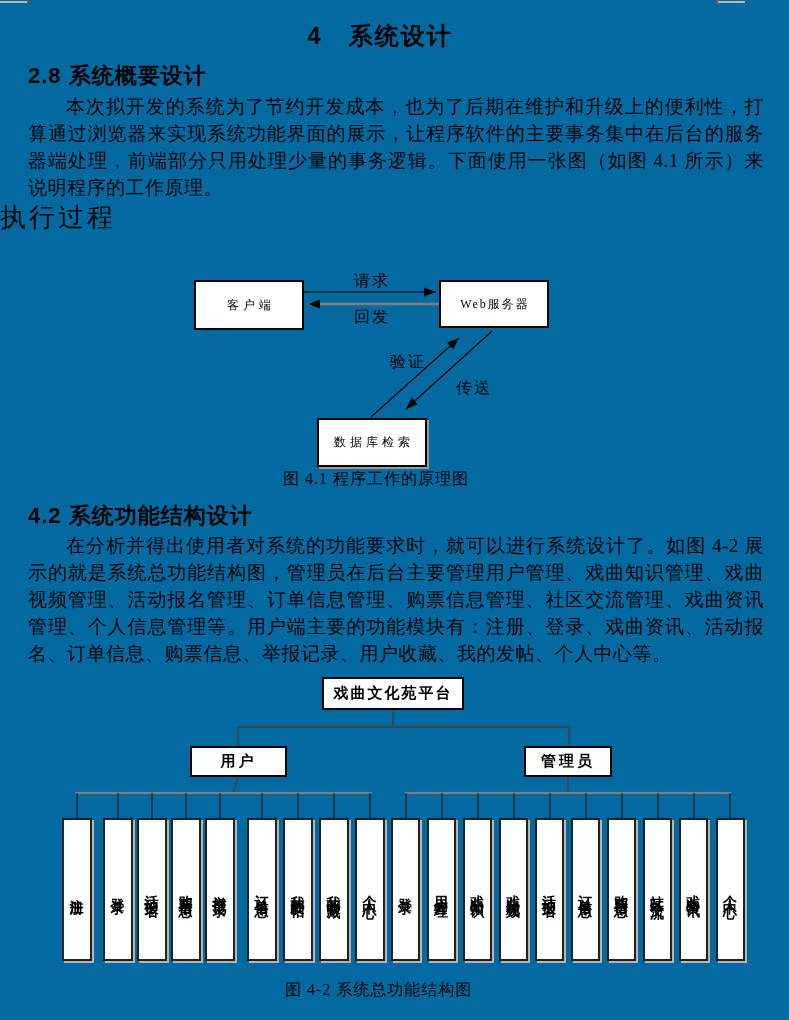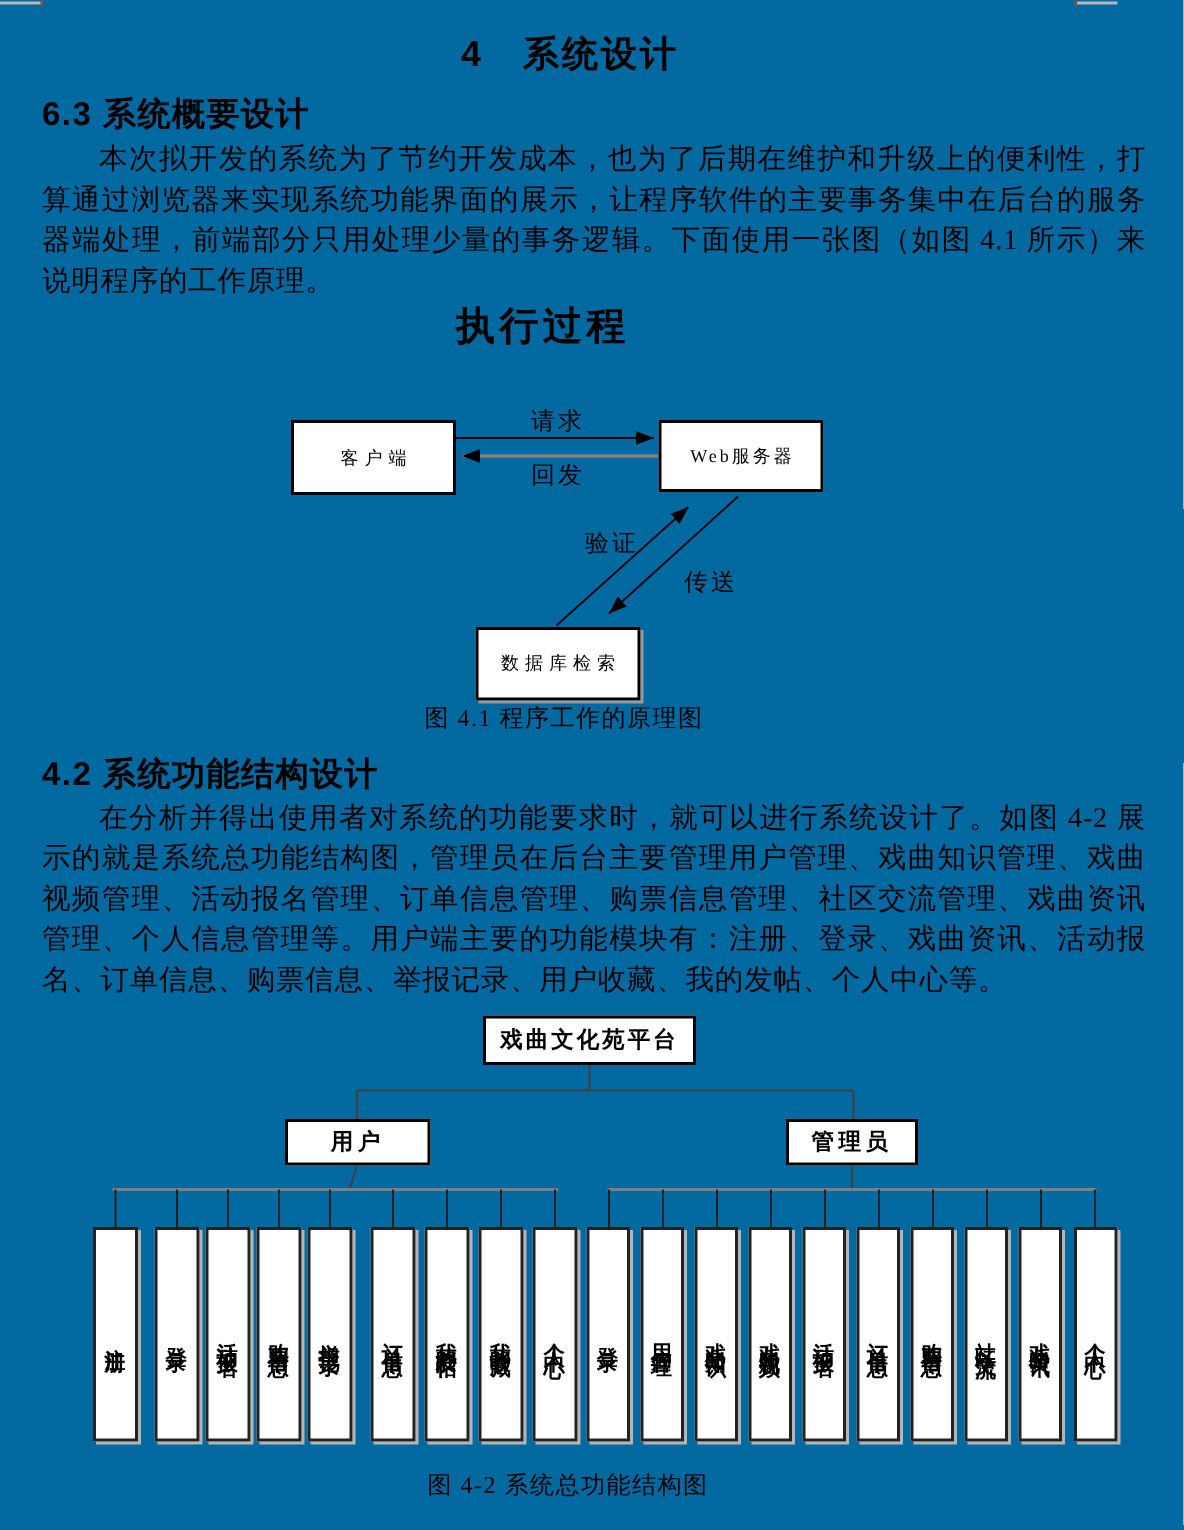--- a/index.html
+++ b/index.html
@@ -18,22 +18,22 @@
       font-family:"Liberation Sans","DejaVu Sans",sans-serif;
       font-size:22px;font-weight:bold;letter-spacing:1px;}
   .h2a{top:61px;} .h2b{top:501px;}
 
   
   .para{position:absolute;left:28px;width:736px;font-size:19px;line-height:27px;
         text-align:justify;text-indent:38px;letter-spacing:0.5px;}
   .p1{top:93px;} .p2{top:532px;}
 
   
-  .fig1-title{position:absolute;left:0;top:200px;width:724px;text-align:center;
-      font-size:26px;font-weight:bold;letter-spacing:3px;}
+  .fig1-title{position:absolute;left:0;top:200px;width:724px;text-align:left;
+      font-size:26px;font-weight:normal;letter-spacing:3px;}
   .node{position:absolute;box-sizing:border-box;border:2px solid #000;background:#fff;
         display:flex;align-items:center;justify-content:center;
         font-size:12px;letter-spacing:4px;padding-left:4px;}
   .n-client{left:194px;top:280px;width:110px;height:50px;}
   .n-server{left:439px;top:280px;width:110px;height:48px;letter-spacing:2px;padding-left:2px;}
   .n-db{left:317px;top:418px;width:110px;height:49px;box-shadow:2px 2px 0 #999;}
   .elabel{position:absolute;font-size:16px;text-align:center;letter-spacing:2px;}
   .e-req{left:340px;top:271px;width:64px;}
   .e-resp{left:340px;top:307px;width:64px;}
   .e-ver{left:383px;top:352px;width:50px;}
@@ -69,21 +69,21 @@
 <body>
 
 <div class="page">
 
   <div class="edge-bar" style="left:0;width:28px;"></div>
   <div class="edge-tick" style="left:27px;"></div>
   <div class="edge-tick" style="left:716px;"></div>
   <div class="edge-bar" style="left:718px;width:27px;"></div>
 
   <div class="h1">4　系统设计</div>
-  <div class="h2 h2a">6.3  系统概要设计</div>
+  <div class="h2 h2a">2.8  系统概要设计</div>
   <div class="para p1">本次拟开发的系统为了节约开发成本，也为了后期在维护和升级上的便利性，打算通过浏览器来实现系统功能界面的展示，让程序软件的主要事务集中在后台的服务器端处理，前端部分只用处理少量的事务逻辑。下面使用一张图（如图 4.1 所示）来说明程序的工作原理。</div>
   <div class="h2 h2b">4.2 系统功能结构设计</div>
   <div class="para p2">在分析并得出使用者对系统的功能要求时，就可以进行系统设计了。如图 4-2 展示的就是系统总功能结构图，管理员在后台主要管理用户管理、戏曲知识管理、戏曲视频管理、活动报名管理、订单信息管理、购票信息管理、社区交流管理、戏曲资讯管理、个人信息管理等。用户端主要的功能模块有：注册、登录、戏曲资讯、活动报名、订单信息、购票信息、举报记录、用户收藏、我的发帖、个人中心等。</div>
 
   <svg class="lines" width="789" height="1020" viewBox="0 0 789 1020">
     <defs>
       <marker id="ar" markerWidth="13" markerHeight="10" refX="12" refY="5" orient="auto" markerUnits="userSpaceOnUse">
         <path d="M0,0.5 L12,5 L0,9.5 z" fill="#000"></path>
       </marker>
     </defs>

